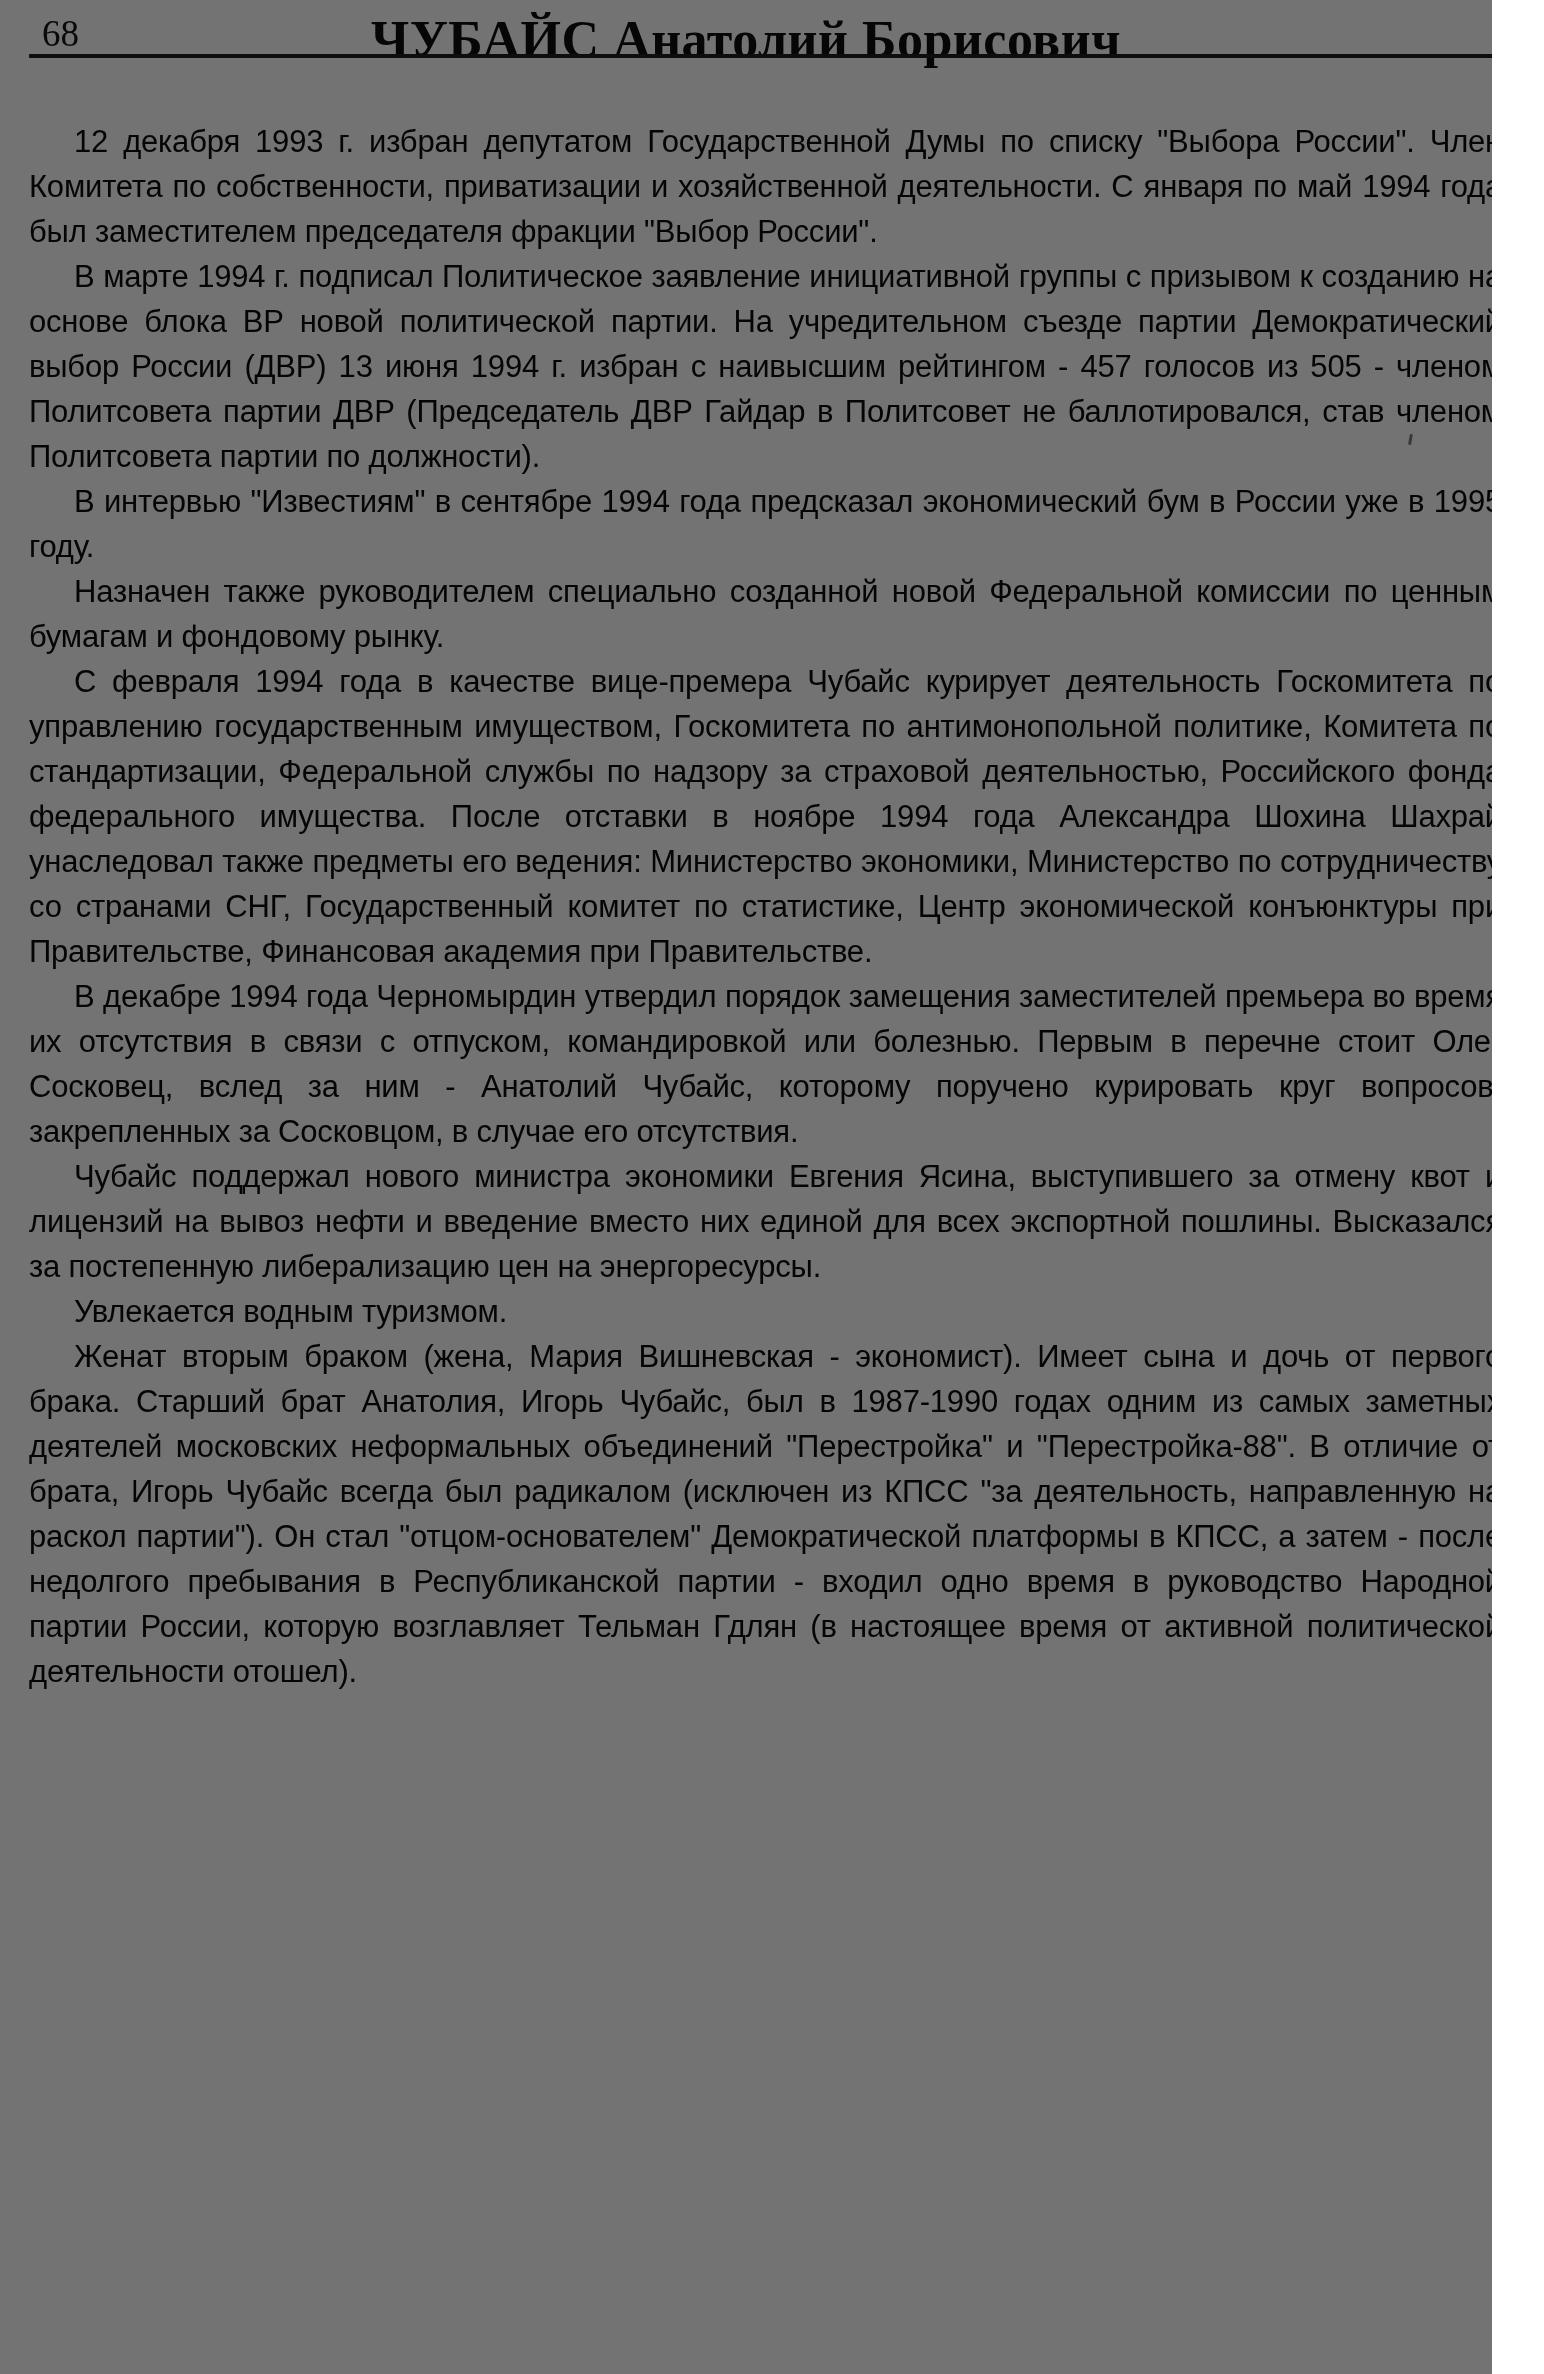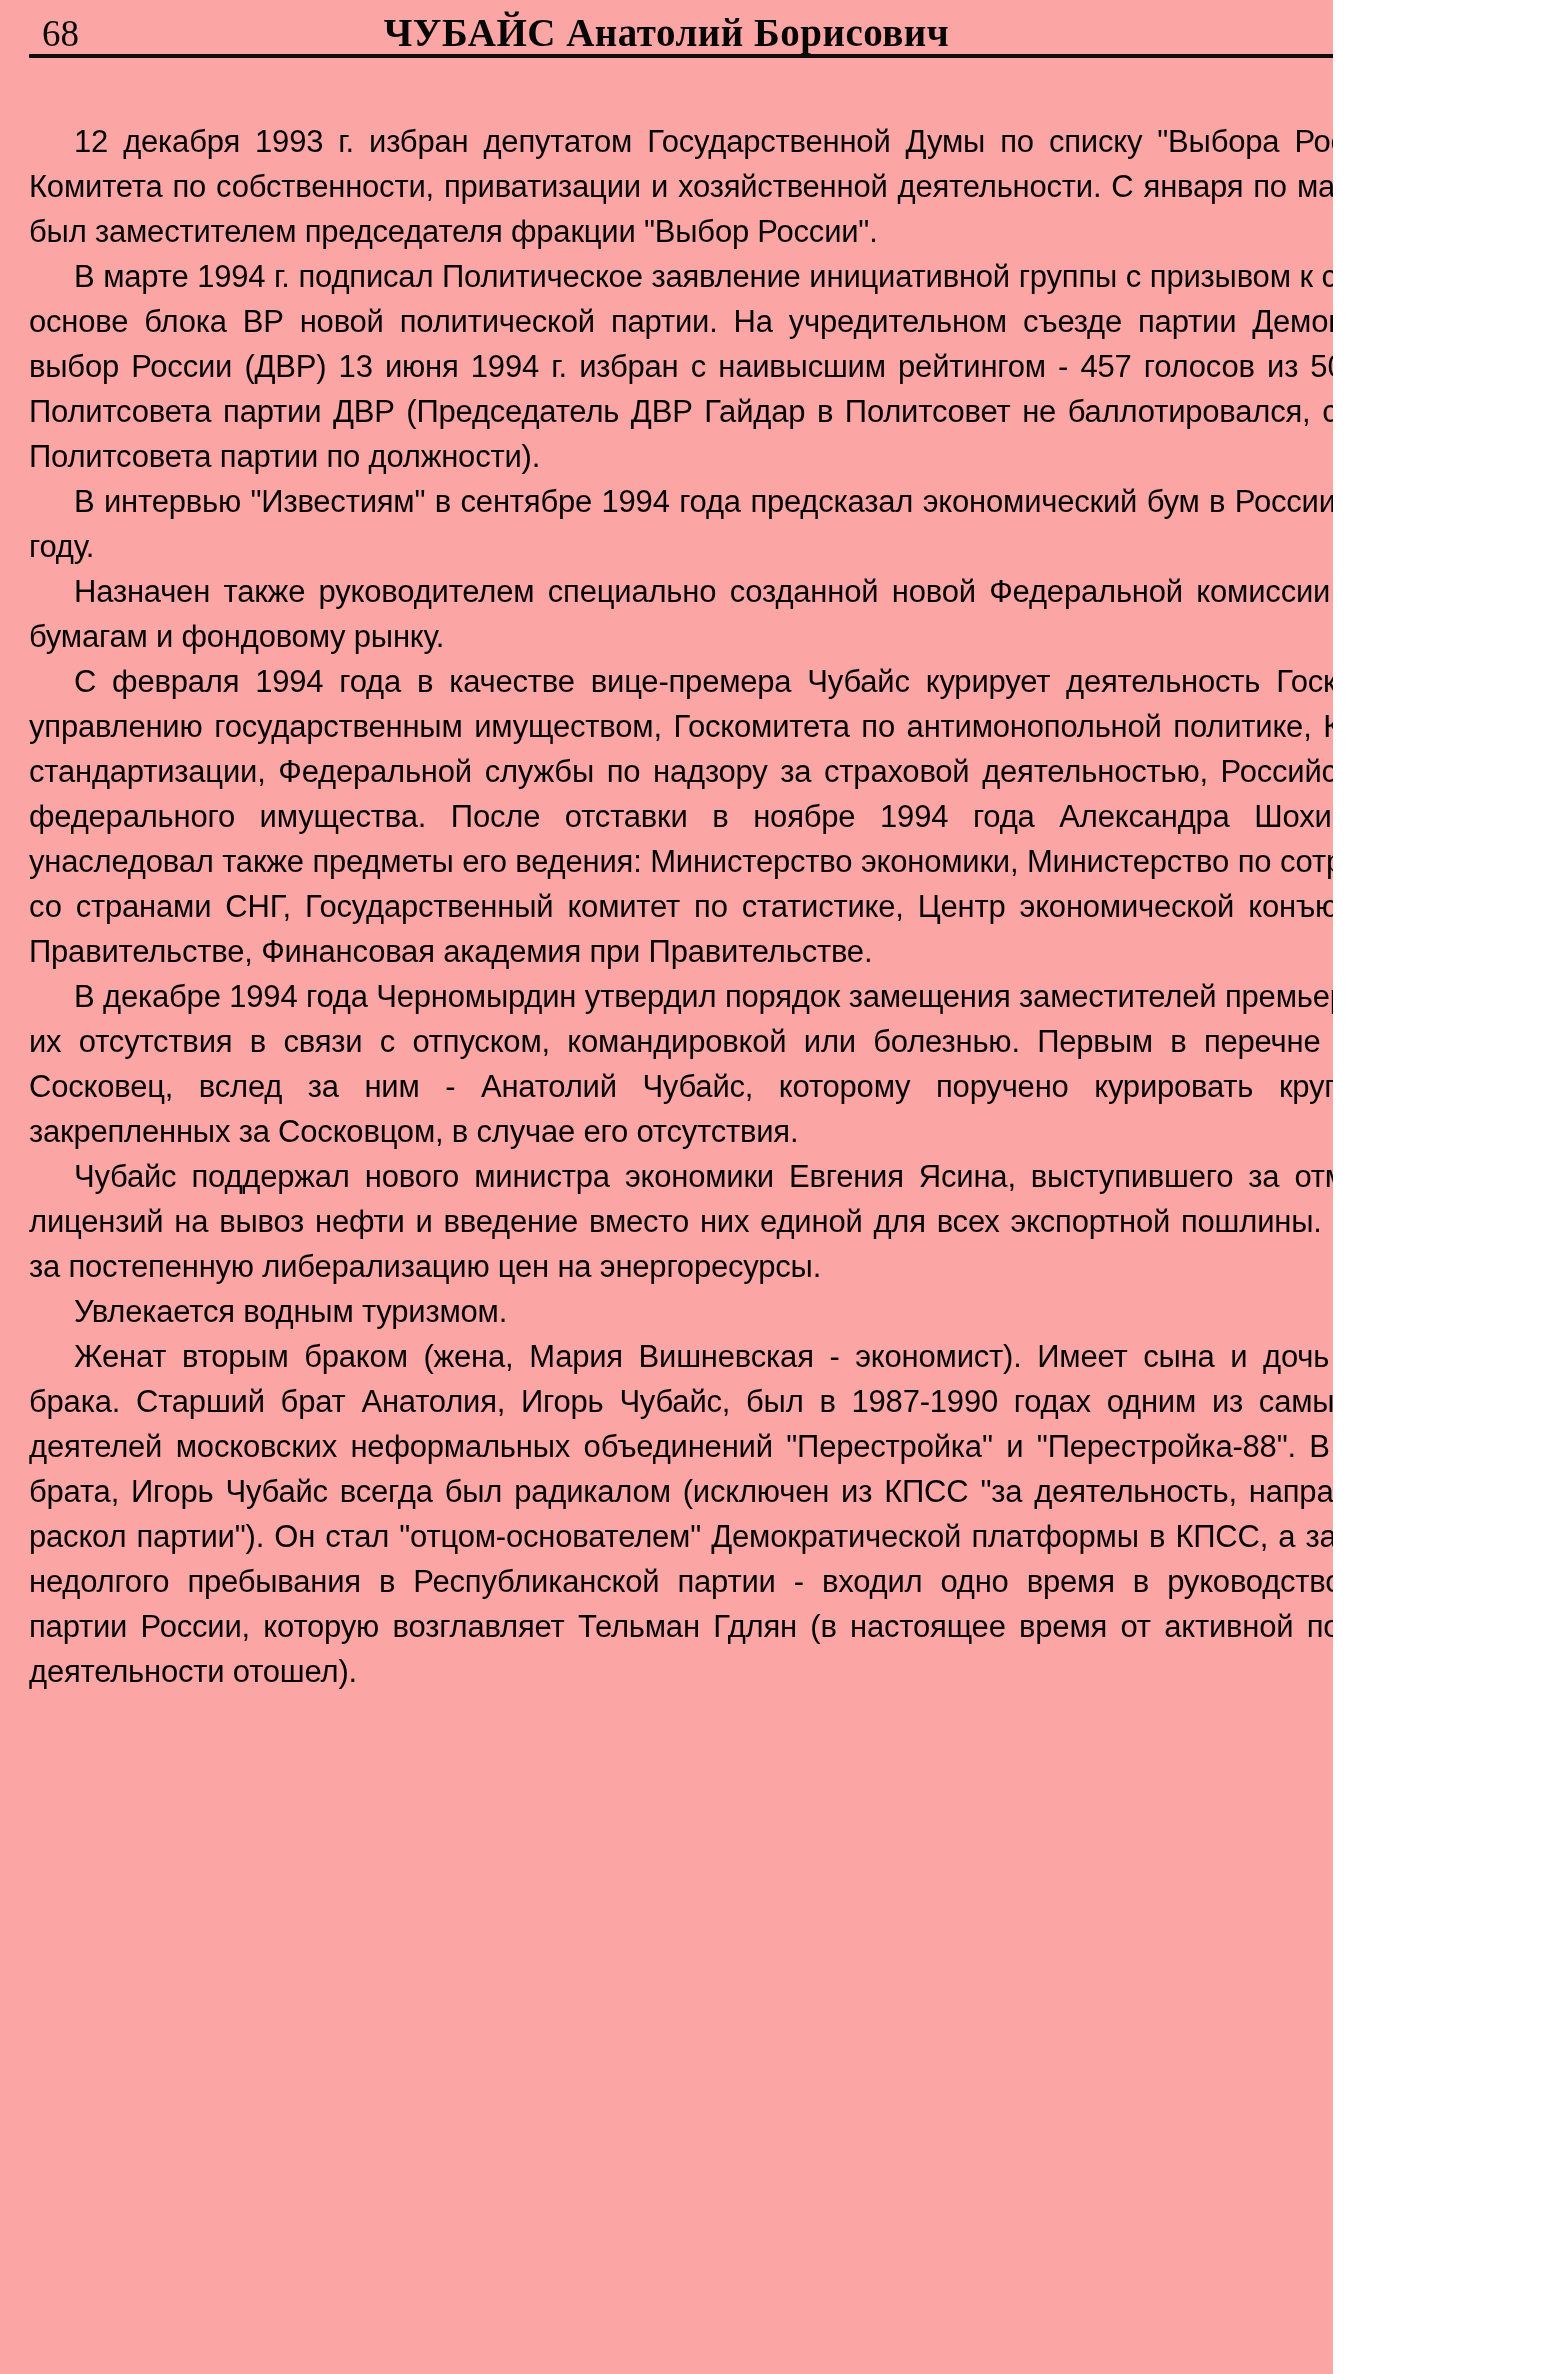--- a/index.html
+++ b/index.html
@@ -2,23 +2,23 @@
 <html lang="ru"><head>
 <meta charset="utf-8">
 <style>
   html, body {
     margin: 0;
     padding: 0;
     background: #ffffff;
   }
   .page {
     position: relative;
-    width: 1333px;
+    width: 1492px;
     height: 2374px;
-    background: #fca5a5;
+    background: #737373;
     color: #060606;
     overflow: hidden;
     font-family: "Liberation Sans", sans-serif;
     text-decoration: underline;
   }
   .page-number {
     position: absolute;
     left: 42px;
     top: 11.6px;
     font-family: "Liberation Serif", serif;
@@ -27,21 +27,21 @@
     color: #0a0a0a;
   }
   .header-title {
     position: absolute;
     top: 9.7px;
     left: 0;
     right: 0;
     text-align: center;
     font-family: "Liberation Serif", serif;
     font-weight: 700;
-    font-size: 39px;
+    font-size: 52px;
     letter-spacing: 0.5px;
     color: #060606;
   }
   .header-rule {
     position: absolute;
     top: 54px;
     left: 29px;
     width: 1475px;
     height: 3.9px;
     background: #0e0e0e;

